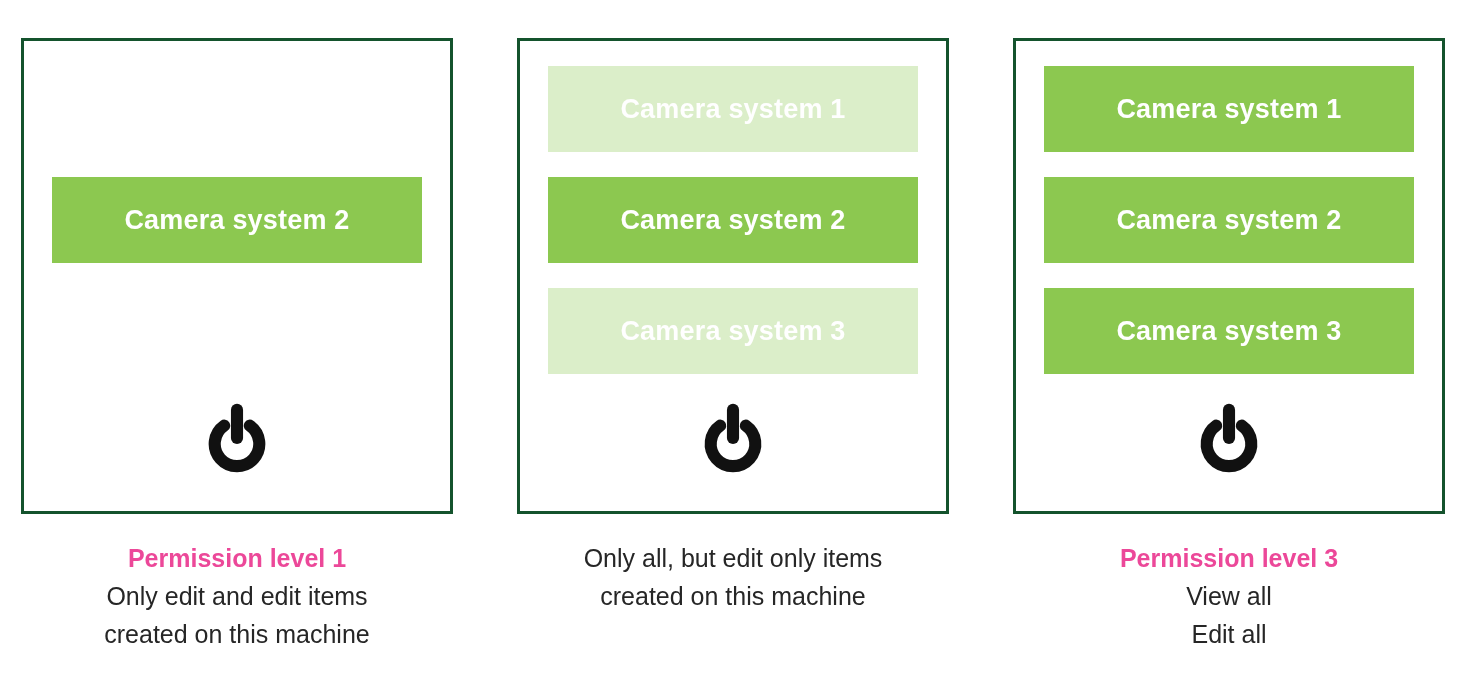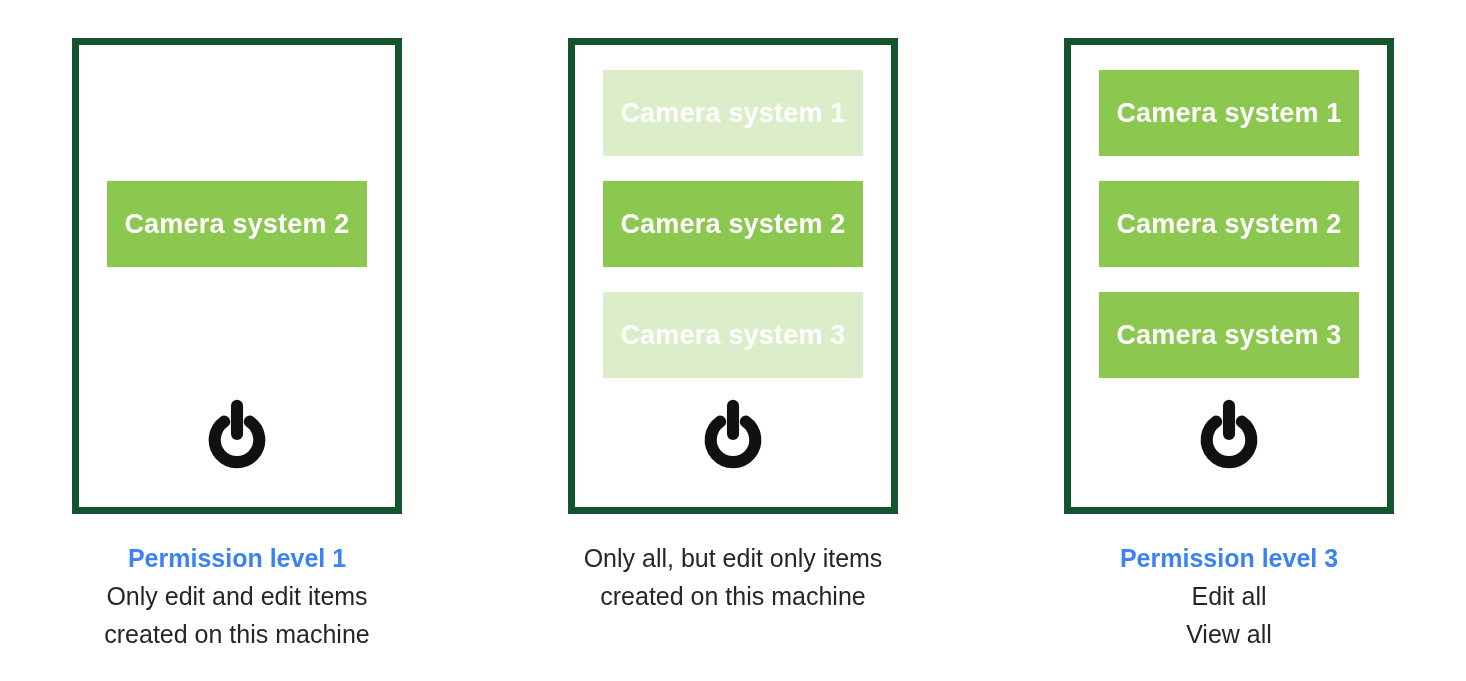--- a/index.html
+++ b/index.html
@@ -22,23 +22,23 @@
     padding-top: 38px;
   }
   .figure {
     width: 400px;
     display: flex;
     flex-direction: column;
     align-items: center;
   }
   .panel {
     box-sizing: border-box;
-    width: 330px;
+    width: 432px;
     height: 476px;
-    border: 7px solid #14532d;
+    border: 3px solid #14532d;
     background: #ffffff;
     display: flex;
     flex-direction: column;
     padding: 25px 28px 0 28px;
     align-items: center;
   }
   .buttons {
     display: flex;
     flex-direction: column;
     gap: 25px;
@@ -67,21 +67,21 @@
   }
   .caption {
     margin-top: 25px;
     text-align: center;
     color: #262626;
     font-size: 25px;
     line-height: 38px;
   }
   .caption .title {
     font-weight: bold;
-    color: #3b82f6;
+    color: #ec4899;
   }
 </style>
 </head>
 <body>
 
 <div class="canvas">
   <div class="diagram">
 
     <div class="figure">
       <div class="panel">
@@ -133,19 +133,19 @@
         </div>
         <div class="power">
           <svg width="62" height="70" viewBox="0 0 64 72" aria-hidden="true">
             <path d="M18.8 23.2 A23 23 0 1 0 45.2 23.2" fill="none" stroke="#111111" stroke-width="12.5" stroke-linecap="round"></path>
             <line x1="32" y1="7" x2="32" y2="36" stroke="#111111" stroke-width="12.5" stroke-linecap="round"></line>
           </svg>
         </div>
       </div>
       <div class="caption">
         <div class="title">Permission level 3</div>
+        <div>View all</div>
         <div>Edit all</div>
-        <div>View all</div>
       </div>
     </div>
 
   </div>
 </div>
 
 </body></html>

